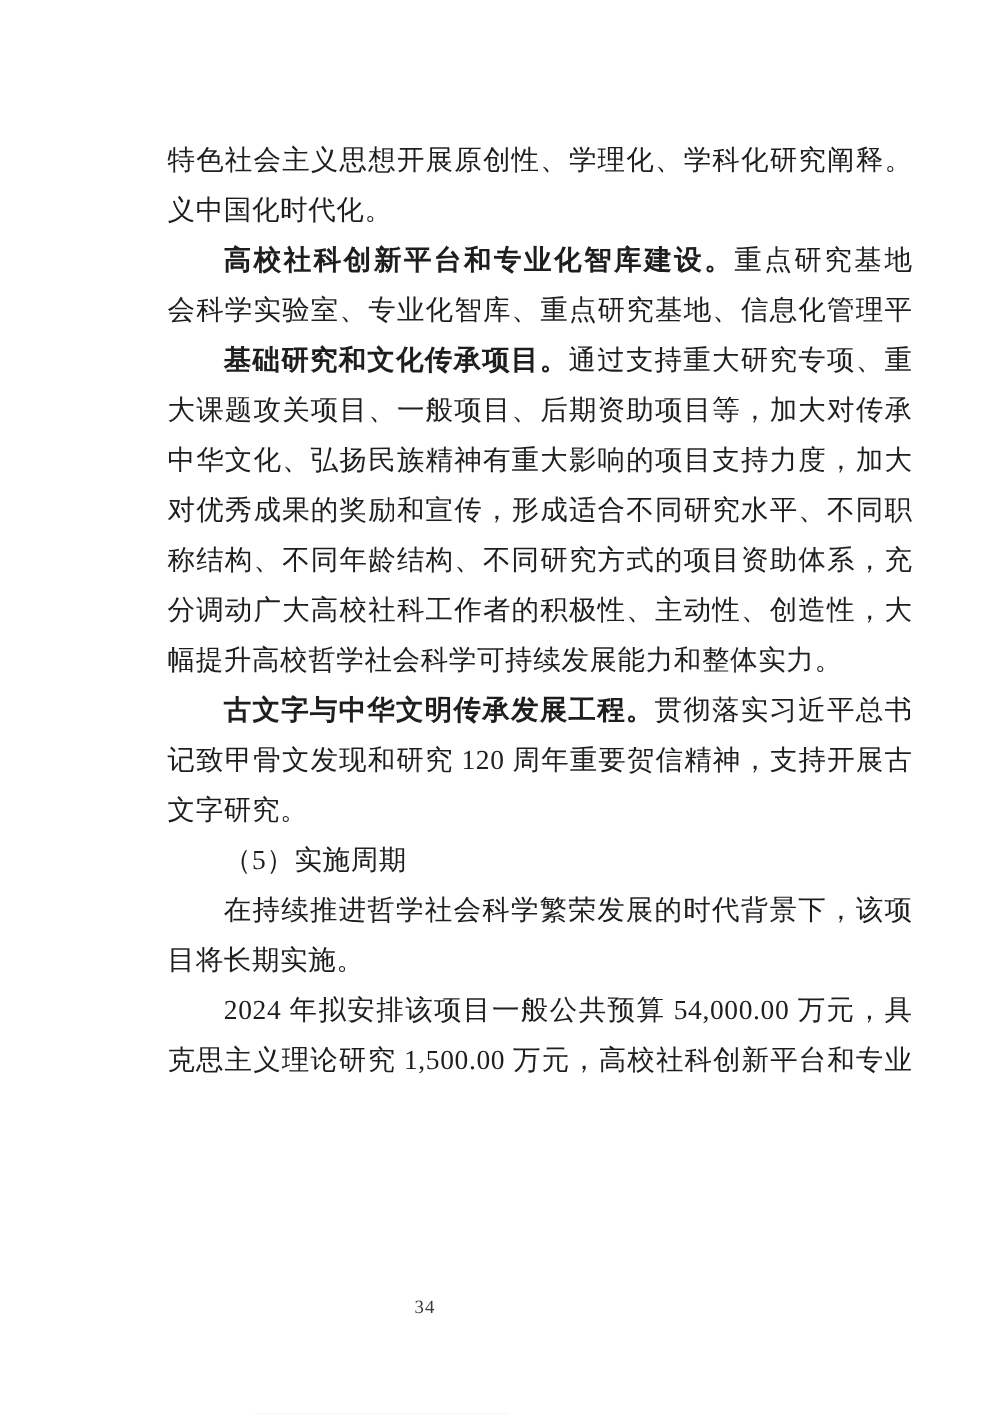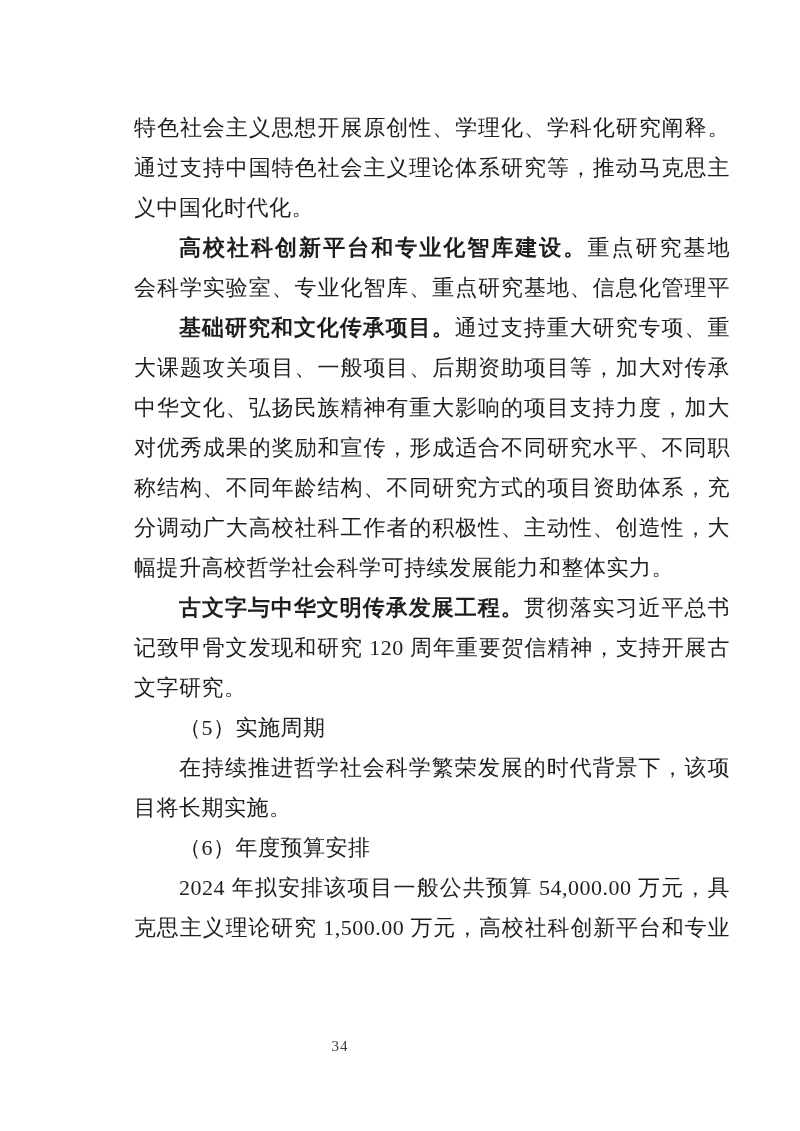--- a/index.html
+++ b/index.html
@@ -53,35 +53,33 @@
     letter-spacing: 1px;
     color: #3a3a3a;
   }
 </style>
 </head>
 <body>
 
 <div class="page">
   <div class="text-block">
       <div class="line justify"><span class="seg">特色社会主义思想开展原创性、学理化、学科化研究阐释。</span></div>
-      <div class="line justify"><span class="seg">通过支持中国特色社会主义理论体系研究等，推动马克思主</span></div>
       <div class="line"><span class="seg">义中国化时代化。</span></div>
       <div class="line justify indent"><span class="seg bold">高校社科创新平台和专业化智库建设。</span><span class="seg">重点研究基地</span></div>
       <div class="line justify"><span class="seg">会科学实验室、专业化智库、重点研究基地、信息化管理平</span></div>
       <div class="line justify indent"><span class="seg bold">基础研究和文化传承项目。</span><span class="seg">通过支持重大研究专项、重</span></div>
       <div class="line justify"><span class="seg">大课题攻关项目、一般项目、后期资助项目等，加大对传承</span></div>
       <div class="line justify"><span class="seg">中华文化、弘扬民族精神有重大影响的项目支持力度，加大</span></div>
       <div class="line justify"><span class="seg">对优秀成果的奖励和宣传，形成适合不同研究水平、不同职</span></div>
       <div class="line justify"><span class="seg">称结构、不同年龄结构、不同研究方式的项目资助体系，充</span></div>
       <div class="line justify"><span class="seg">分调动广大高校社科工作者的积极性、主动性、创造性，大</span></div>
       <div class="line"><span class="seg">幅提升高校哲学社会科学可持续发展能力和整体实力。</span></div>
       <div class="line justify indent"><span class="seg bold">古文字与中华文明传承发展工程。</span><span class="seg">贯彻落实习近平总书</span></div>
       <div class="line justify"><span class="seg">记致甲骨文发现和研究 120 周年重要贺信精神，支持开展古</span></div>
       <div class="line"><span class="seg">文字研究。</span></div>
       <div class="line indent"><span class="seg">（5）实施周期</span></div>
       <div class="line justify indent"><span class="seg">在持续推进哲学社会科学繁荣发展的时代背景下，该项</span></div>
       <div class="line"><span class="seg">目将长期实施。</span></div>
-      <div class="line indent"><span class="seg">（6）年度预算安排</span></div>
       <div class="line justify indent"><span class="seg">2024 年拟安排该项目一般公共预算 54,000.00 万元，具</span></div>
       <div class="line justify"><span class="seg">克思主义理论研究 1,500.00 万元，高校社科创新平台和专业</span></div>
     </div>
   <div class="page-number">34</div>
 </div>
 
 </body></html>

